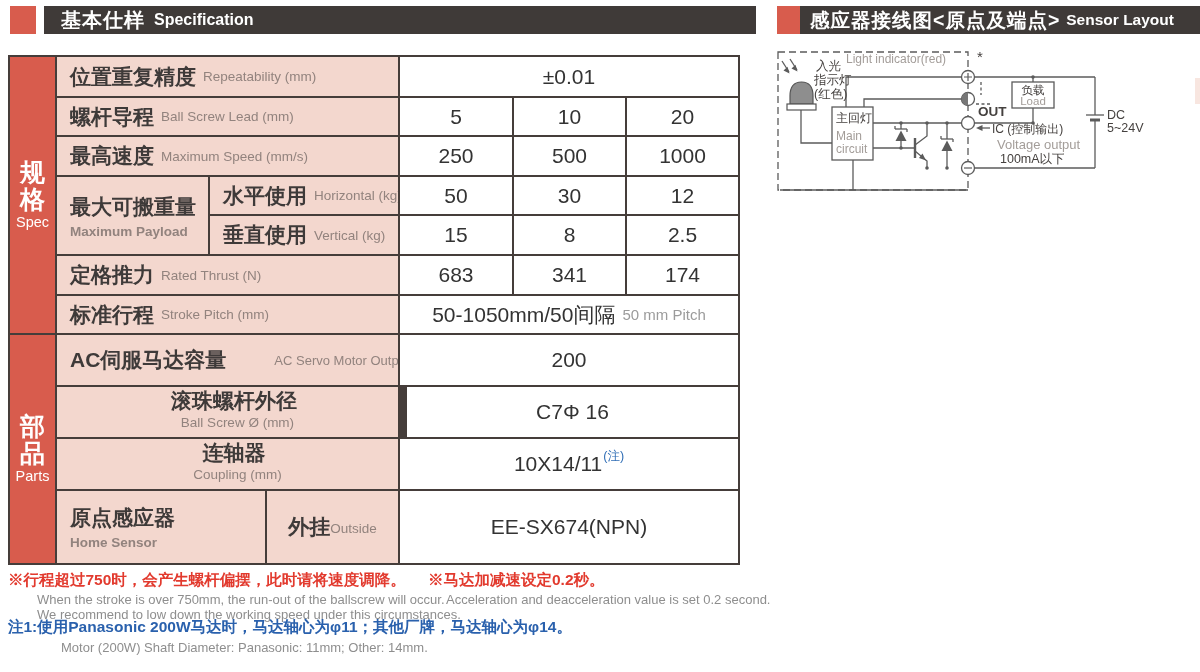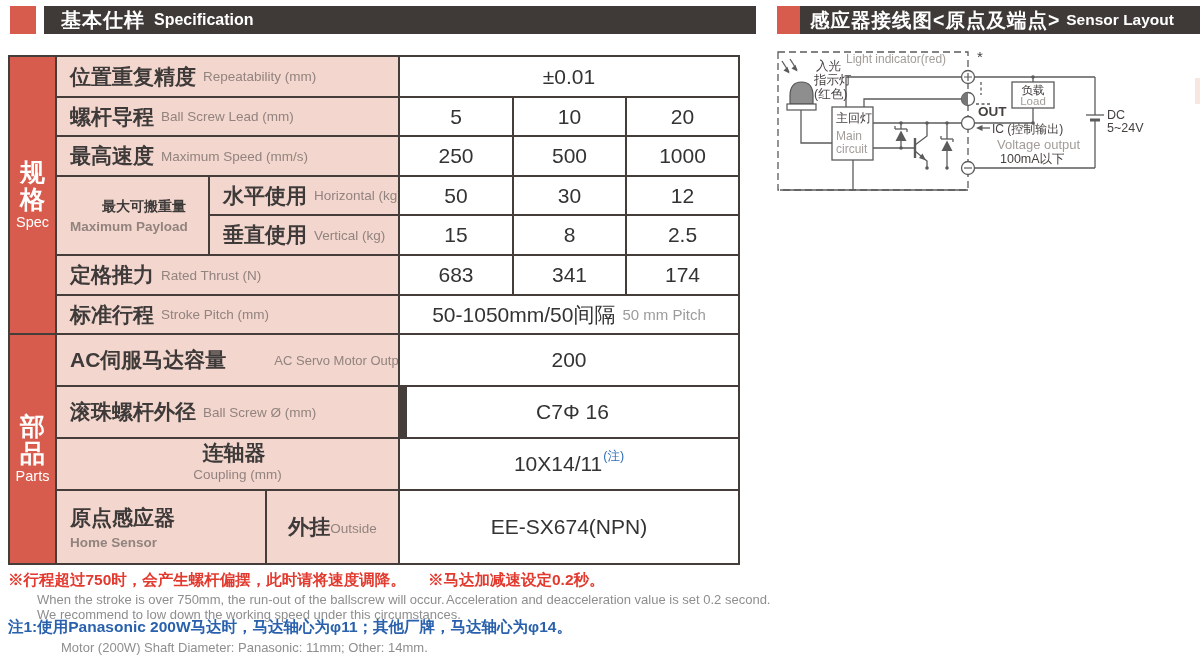--- a/index.html
+++ b/index.html
@@ -90,21 +90,21 @@
 
     <div class="lbl" style="grid-row:3;grid-column:2/5;">
       <span class="zh">最高速度</span>
       <span class="en">Maximum Speed (mm/s)</span>
     </div>
     <div class="val" style="grid-row:3;grid-column:5;">250</div>
     <div class="val" style="grid-row:3;grid-column:6;">500</div>
     <div class="val" style="grid-row:3;grid-column:7;">1000</div>
 
     <div class="lbl lbl-col" style="grid-row:4/6;grid-column:2;">
-      <span class="zh" style="font-size:14px;margin-left:32px;">最大可搬重量</span>
+      <span class="zh" style="font-size:21px;">最大可搬重量</span>
       <span class="en">Maximum Payload</span>
     </div>
     <div class="lbl" style="grid-row:4;grid-column:3/5;">
       <span class="zh">水平使用</span>
       <span class="en">Horizontal (kg)</span>
     </div>
     <div class="val" style="grid-row:4;grid-column:5;">50</div>
     <div class="val" style="grid-row:4;grid-column:6;">30</div>
     <div class="val" style="grid-row:4;grid-column:7;">12</div>
     <div class="lbl" style="grid-row:5;grid-column:3/5;">
@@ -131,21 +131,21 @@
       <span>50-1050mm/50间隔</span>
       <span class="ven">50 mm Pitch</span>
     </div>
 
     <div class="lbl" style="grid-row:8;grid-column:2/5;gap:44px;">
       <span class="zh">AC伺服马达容量</span>
       <span class="en" style="font-size:13px;margin-left:4px;">AC Servo Motor Output (W)</span>
     </div>
     <div class="val" style="grid-row:8;grid-column:5/8;">200</div>
 
-    <div class="lbl" style="grid-row:9;grid-column:2/5;">
+    <div class="lbl" style="grid-row:9;grid-column:2/5;flex-direction:column;">
       <span class="zh">滚珠螺杆外径</span>
       <span class="en">Ball Screw Ø (mm)</span>
     </div>
     <div class="val" style="grid-row:9;grid-column:5/8;margin-left:7px;">C7Φ 16</div>
 
     <div class="lbl" style="grid-row:10;grid-column:2/5;flex-direction:column;">
       <span class="zh">连轴器</span>
       <span class="en">Coupling (mm)</span>
     </div>
     <div class="val" style="grid-row:10;grid-column:5/8;">

